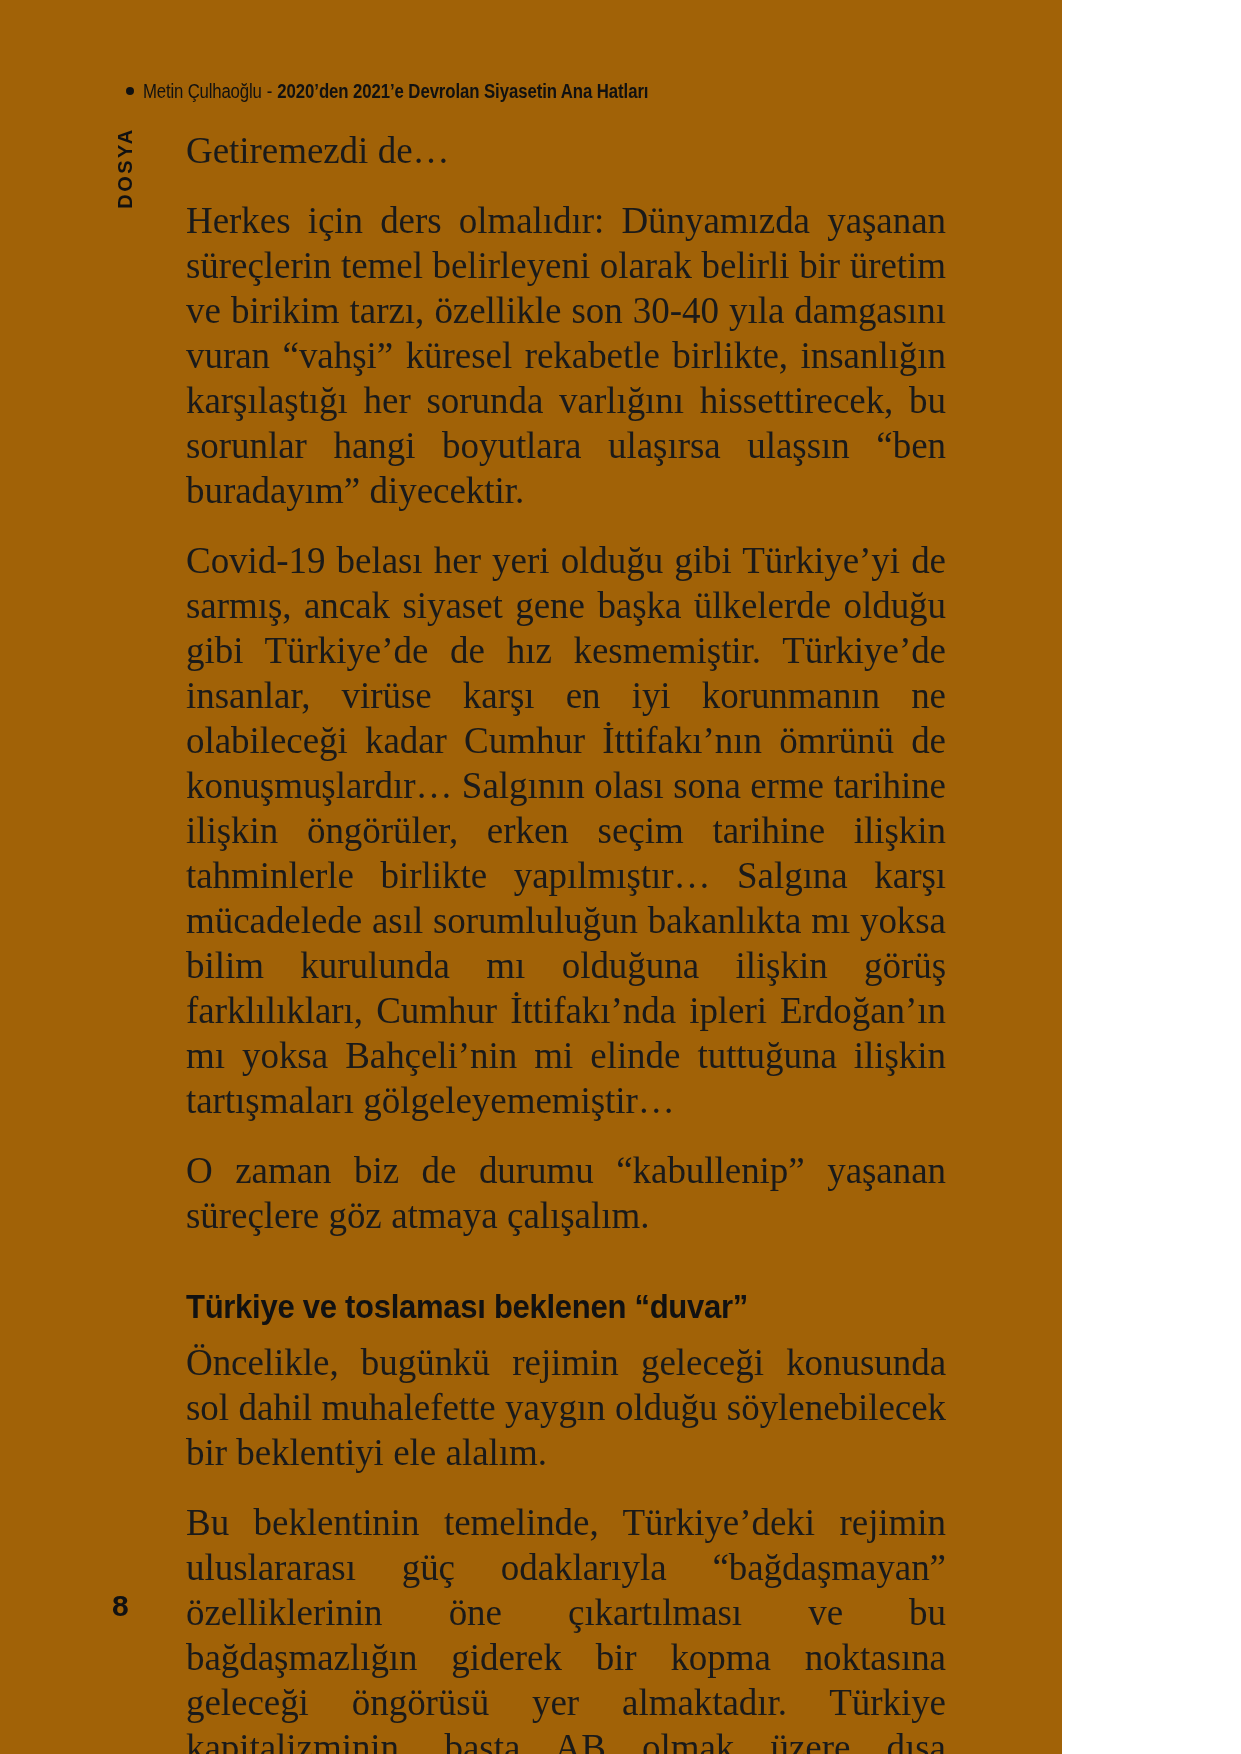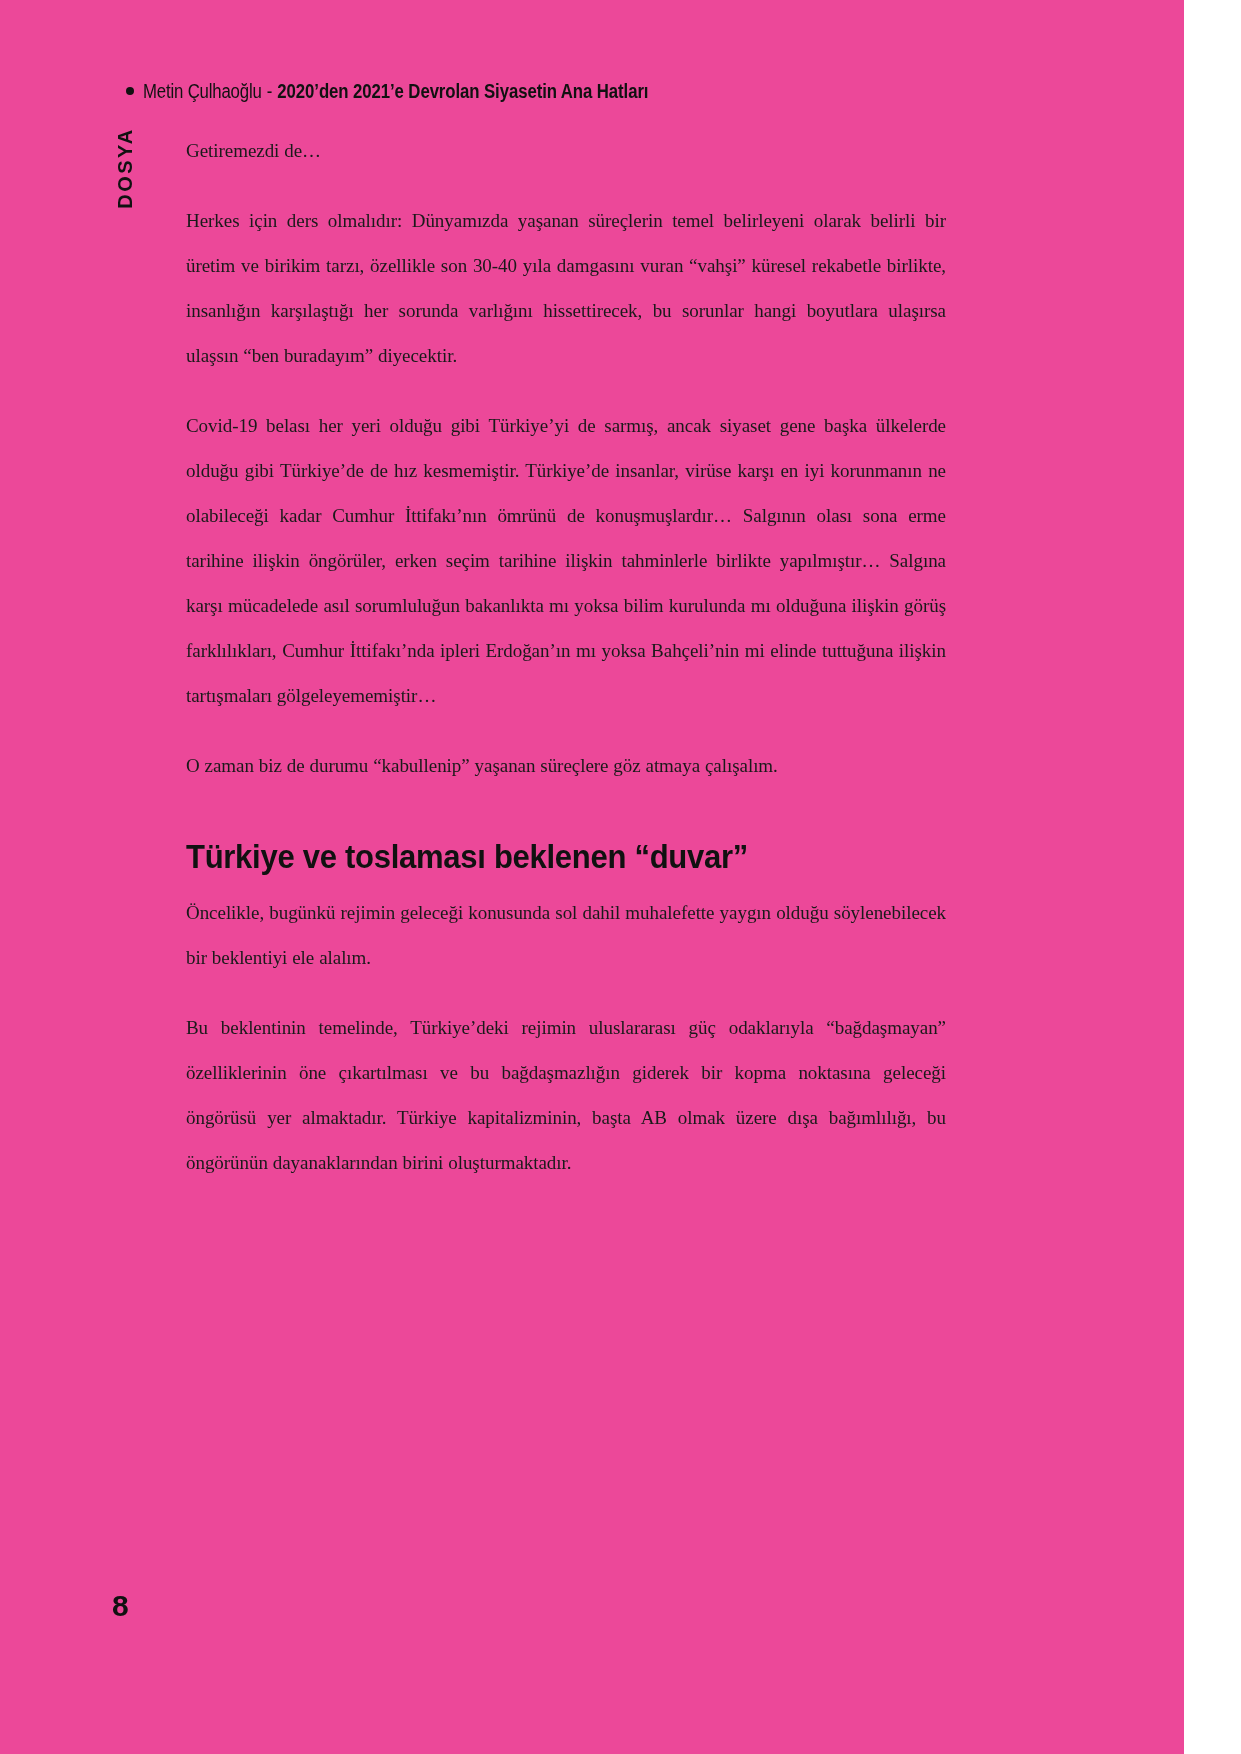--- a/index.html
+++ b/index.html
@@ -6,23 +6,23 @@
     margin: 0;
     padding: 0;
     background: #ffffff;
   }
   body {
     font-family: "Liberation Serif", "DejaVu Serif", serif;
     color: #1a1a1a;
   }
   .page {
     position: relative;
-    width: 1184px;
+    width: 1062px;
     height: 1754px;
-    background: #ec4899;
+    background: #a16207;
     overflow: hidden;
     box-sizing: border-box;
   }
 
   
   .running-header {
     position: absolute;
     left: 126px;
     top: 80px;
     width: 820px;
@@ -84,21 +84,21 @@
 
   
   .content {
     position: absolute;
     left: 186px;
     top: 128px;
     width: 760px;
   }
   p.para {
     margin: 0 0 25px 0;
-    font-size: 19px;
+    font-size: 37px;
     line-height: 45px;
     text-align: justify;
     text-justify: inter-word;
     hyphens: manual;
     -webkit-hyphens: manual;
     letter-spacing: -0.05px;
     word-spacing: 0.2px;
   }
   p.para:last-child {
     margin-bottom: 0;

